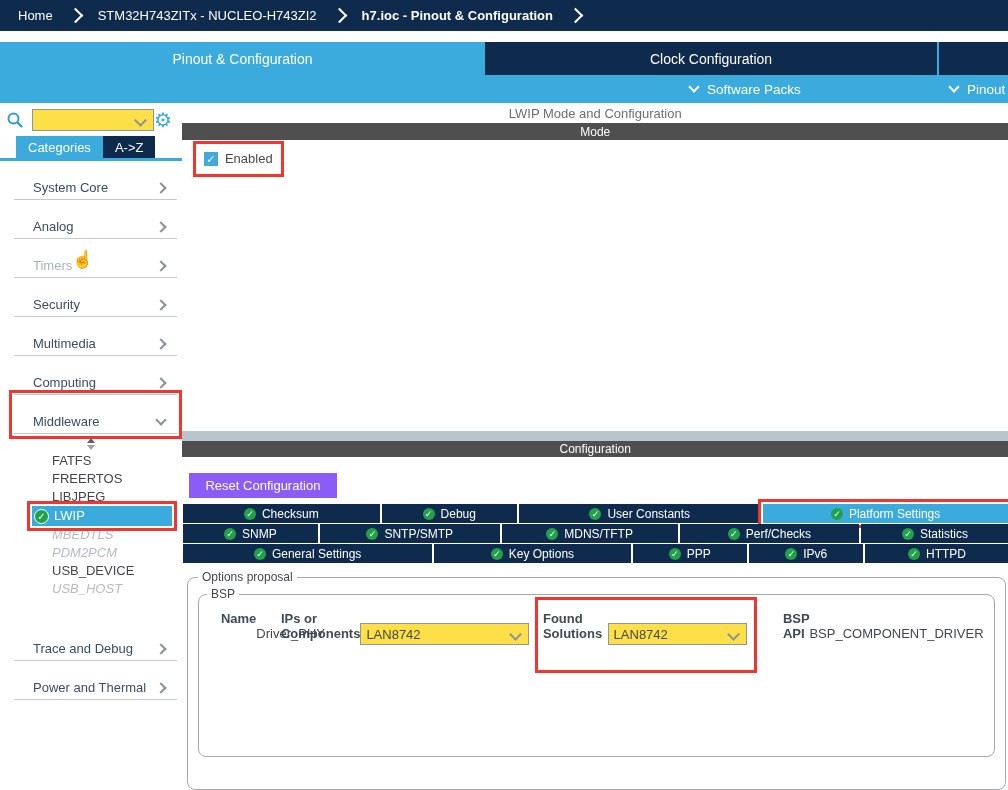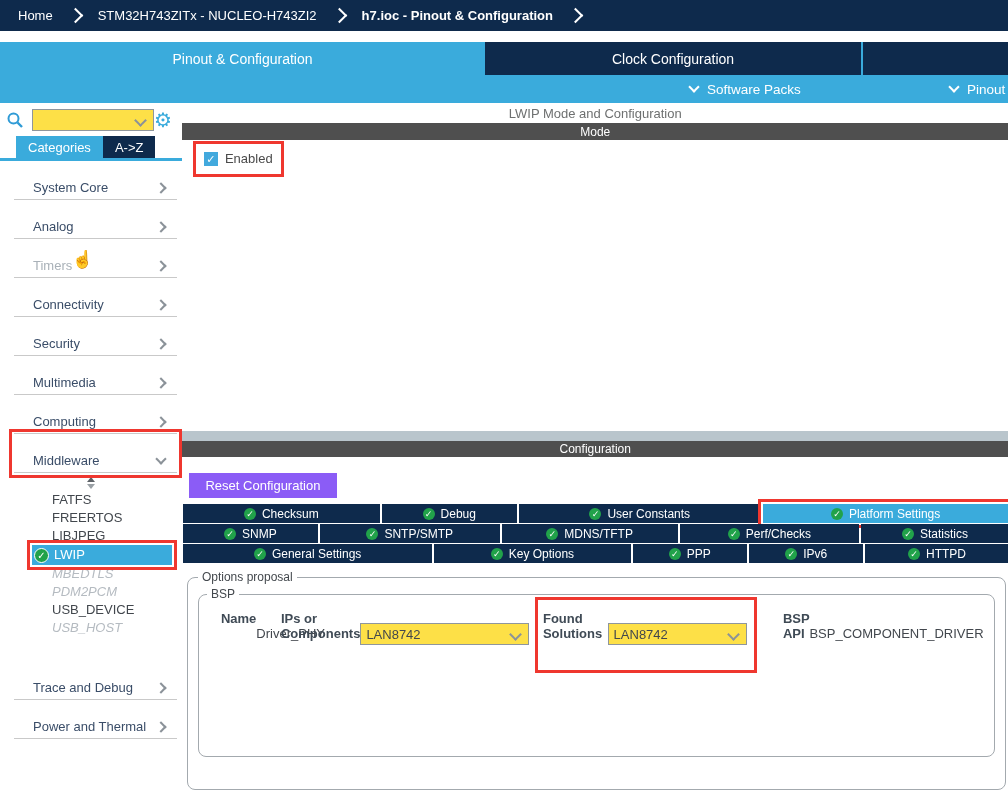--- a/index.html
+++ b/index.html
@@ -10,21 +10,21 @@
     color:#fff; font-size:13px; }
   .crumb { white-space:nowrap; }
   .crumb.bold { font-weight:bold; }
   .bchev { width:11px; height:11px; border-top:2px solid #fff; border-right:2px solid #fff;
     transform:rotate(45deg); margin:0 17px; flex:0 0 auto; }
   .breadcrumb .first { margin-left:18px; }
   
   .tabbar { height:33px; background:#3aabdc; display:flex; color:#fff; font-size:14px; }
   .ttab { display:flex; align-items:center; justify-content:center; height:100%; }
   .ttab.light { width:485px; background:#3aabdc; }
-  .ttab.dark { width:376px; background:#0e2a4c; }
+  .ttab.dark { width:452px; background:#0e2a4c; }
   .ttab.stub { flex:1; background:#0e2a4c; margin-left:2px; }
   
   .subbar { height:28px; background:#3aabdc; position:relative; color:#fff; font-size:13.5px; }
   .subitem { position:absolute; top:0; height:28px; display:flex; align-items:center; }
   .wchev { width:8px; height:8px; border-left:2px solid #fff; border-bottom:2px solid #fff;
     transform:rotate(-45deg); margin:-4px 9px 0 0; }
   
   .content { display:flex; height:687px; }
   
   .sidebar { width:250px; position:relative; background:#fff; padding-top:3px; }
@@ -180,24 +180,20 @@
       <div class="cat-item">
         <span>Analog</span>
         <span class="chev"></span>
       </div>
       <div class="cat-item dim">
         <span>Timers</span>
         <span class="hand">☝</span>
         <span class="chev"></span>
       </div>
       <div class="cat-item">
-        <span>Connectivity</span>
-        <span class="chev"></span>
-      </div>
-      <div class="cat-item">
         <span>Security</span>
         <span class="chev"></span>
       </div>
       <div class="cat-item">
         <span>Multimedia</span>
         <span class="chev"></span>
       </div>
       <div class="cat-item">
         <span>Computing</span>
         <span class="chev"></span>

